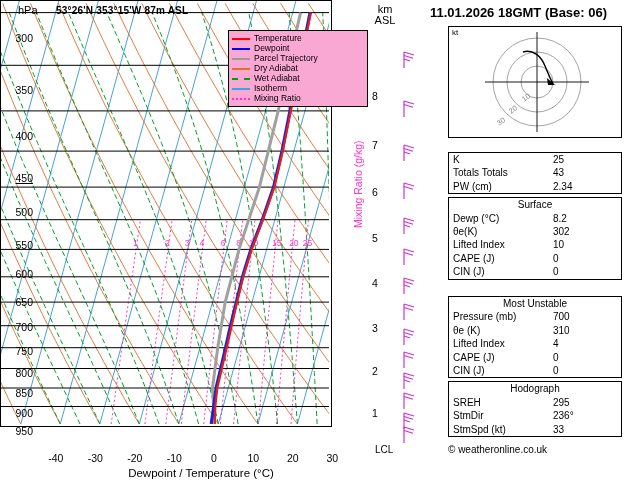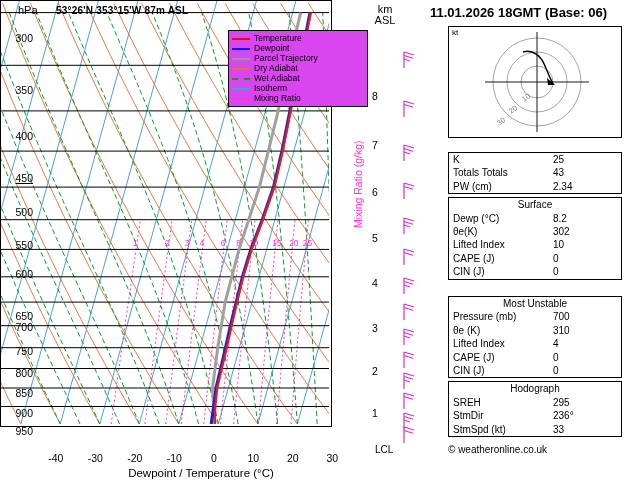--- a/index.html
+++ b/index.html
@@ -42,21 +42,21 @@
     position:absolute;top:467px;left:36px;width:330px;text-align:center;
     font-size:11.5px;
   }
 
   
   .kmlab{position:absolute;left:372px;width:26px;text-align:left;font-size:10.5px;}
 
   
   #legend{
     position:absolute;left:228px;top:30px;width:132px;
-    background:#d946ef;border:1px solid #000;
+    background:#f9a8d4;border:1px solid #000;
     padding:2px 3px 3px 3px;
   }
   #legend .row{height:10px;line-height:10px;font-size:8.5px;white-space:nowrap;}
   #legend .sw{display:inline-block;width:18px;height:2px;vertical-align:middle;margin-right:4px;}
 
   
   #mix-label{
     position:absolute;left:352px;top:228px;
     transform:rotate(-90deg);transform-origin:left top;
     color:#ff33cc;font-size:10.5px;white-space:nowrap;
@@ -210,21 +210,21 @@
 </div>
 
 <div id="yaxis">
     <div class="ylab" style="top: 31.5847px;">300</div>
     <div class="ylab" style="top: 84.2602px;">350</div>
     <div class="ylab" style="top: 129.89px;">400</div>
     <div class="ylab" style="top: 172px; text-decoration: underline;">450</div>
     <div class="ylab" style="top: 206.141px;">500</div>
     <div class="ylab" style="top: 238.71px;">550</div>
     <div class="ylab" style="top: 268.443px;">600</div>
-    <div class="ylab" style="top: 295.795px; margin-top: 14px;">650</div>
+    <div class="ylab" style="top: 295.795px;">650</div>
     <div class="ylab" style="top: 321.119px;">700</div>
     <div class="ylab" style="top: 344.695px;">750</div>
     <div class="ylab" style="top: 366.749px;">800</div>
     <div class="ylab" style="top: 387.465px;">850</div>
     <div class="ylab" style="top: 406.997px;">900</div>
     <div class="ylab" style="top: 425.472px;">950</div>
   </div>
 
 <div id="xaxis">
     <div class="xlab" style="left: 35.759px; top: 452px;">-40</div>

